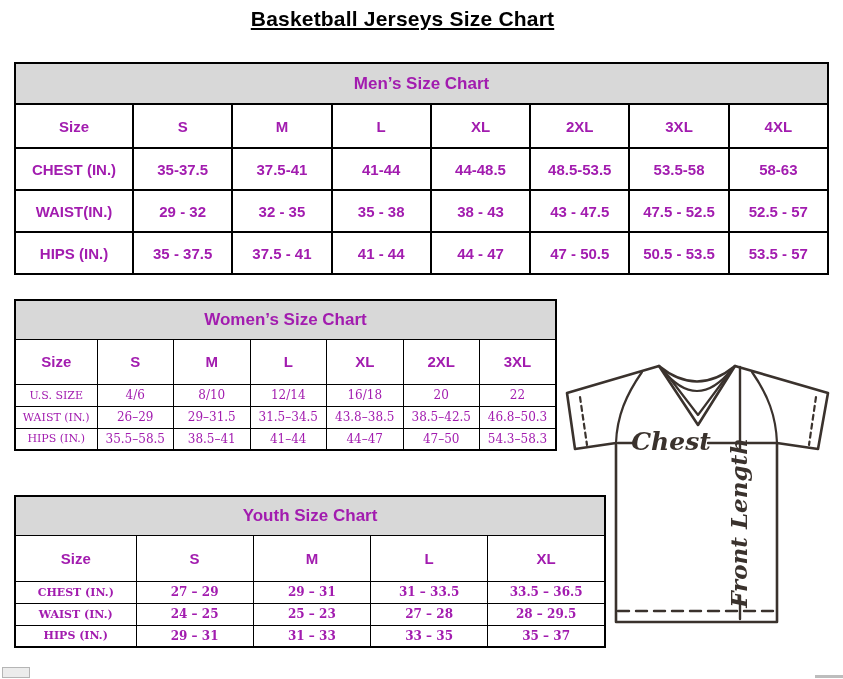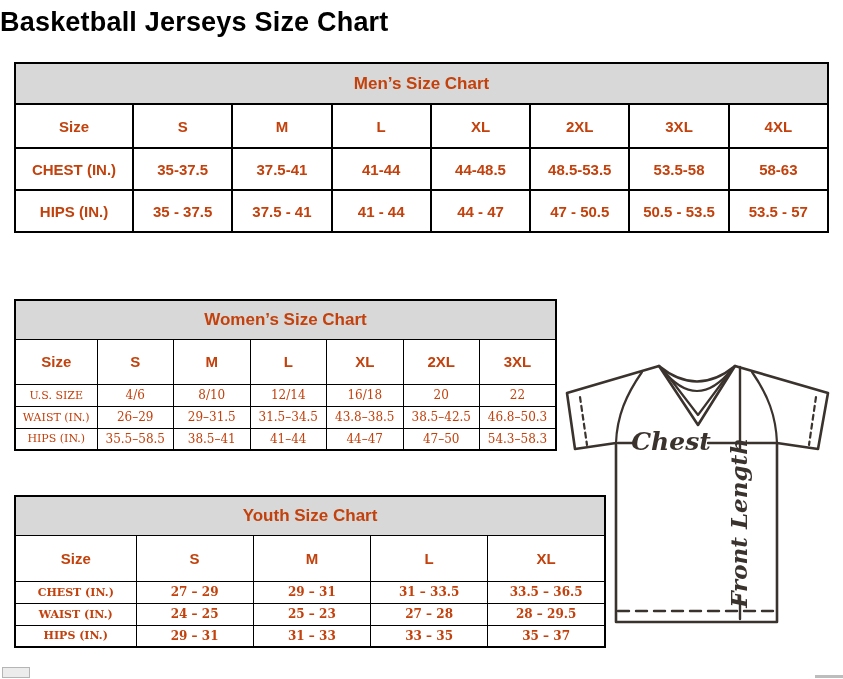--- a/index.html
+++ b/index.html
@@ -5,29 +5,31 @@
   html,body{margin:0;padding:0;}
   body{
     position:relative;
     width:843px;height:679px;
     background:#ffffff;
     font-family:"Liberation Sans", sans-serif;
     overflow:hidden;
   }
   .page-title{
     position:absolute;left:0;top:7px;width:805px;
-    font-size:27px;font-weight:bold;color:#000;
+    text-align:center;
+    font-size:21px;font-weight:bold;color:#000;
     letter-spacing:0.2px;
+    text-decoration:underline;
   }
   table.size-table{
     position:absolute;
     border-collapse:collapse;
     table-layout:fixed;
     border:2px solid #000;
-    color:#c2410c;
+    color:#a21caf;
   }
   .size-table td,.size-table th{
     text-align:center;vertical-align:middle;padding:0;
     overflow:hidden;white-space:nowrap;
   }
   .title-row td{
     background:#d8d8d8;
     font-weight:bold;font-size:17px;
     font-family:"Liberation Sans", sans-serif;
   }
@@ -111,20 +113,30 @@
         <th>CHEST (IN.)</th>
         <td>35-37.5</td>
         <td>37.5-41</td>
         <td>41-44</td>
         <td>44-48.5</td>
         <td>48.5-53.5</td>
         <td>53.5-58</td>
         <td>58-63</td>
       </tr>
       <tr>
+        <th>WAIST(IN.)</th>
+        <td>29 - 32</td>
+        <td>32 - 35</td>
+        <td>35 - 38</td>
+        <td>38 - 43</td>
+        <td>43 - 47.5</td>
+        <td>47.5 - 52.5</td>
+        <td>52.5 - 57</td>
+      </tr>
+      <tr>
         <th>HIPS (IN.)</th>
         <td>35 - 37.5</td>
         <td>37.5 - 41</td>
         <td>41 - 44</td>
         <td>44 - 47</td>
         <td>47 - 50.5</td>
         <td>50.5 - 53.5</td>
         <td>53.5 - 57</td>
       </tr>
     </tbody>

